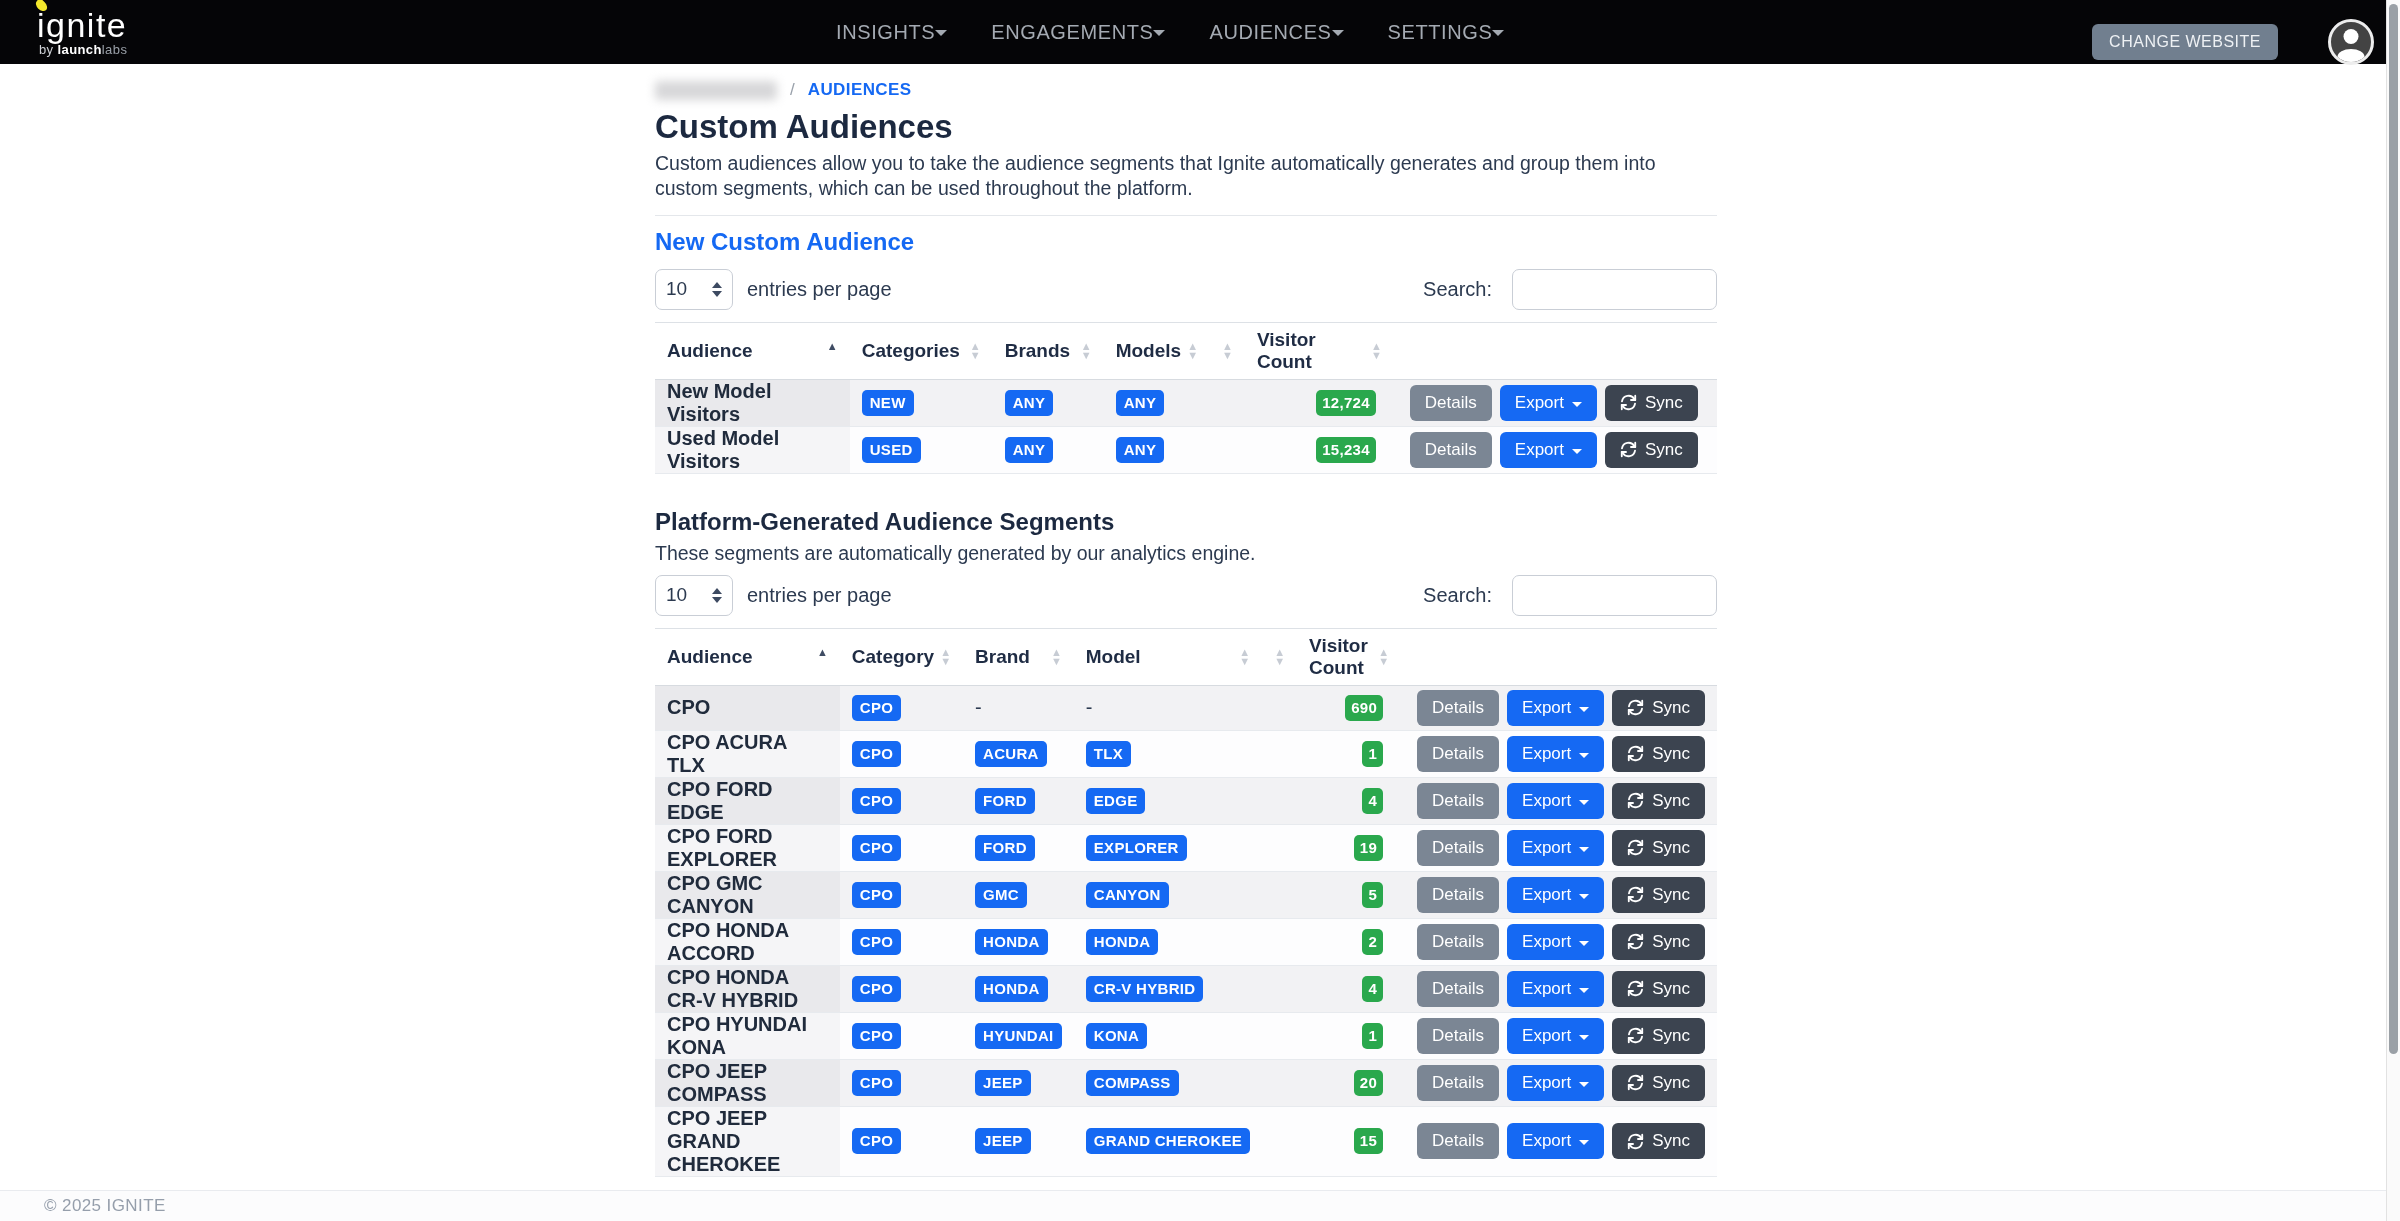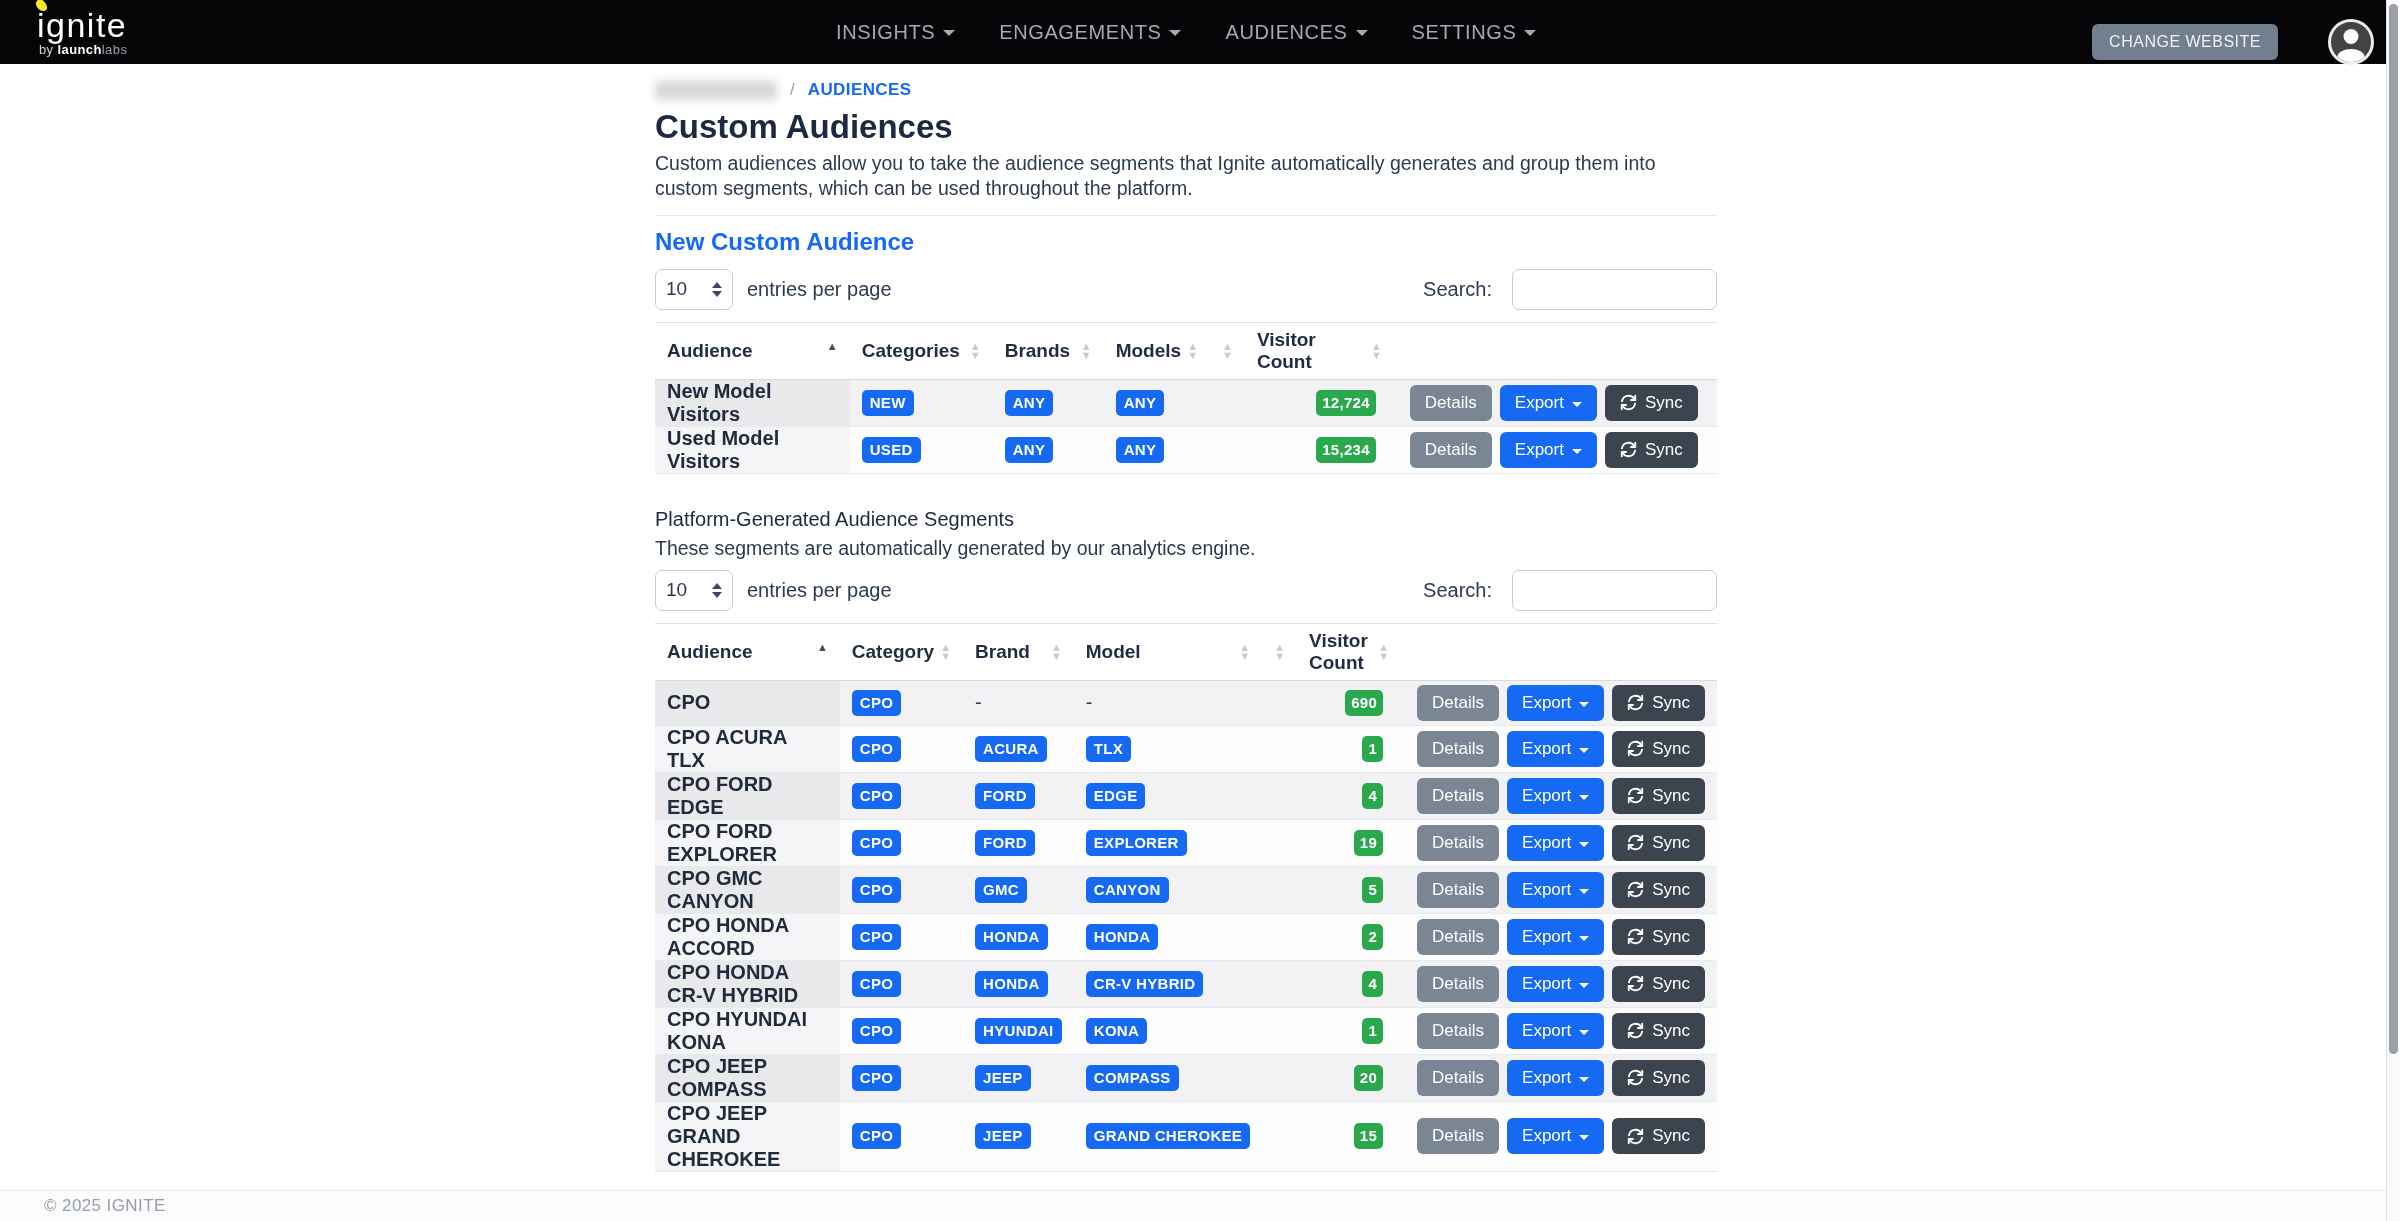--- a/index.html
+++ b/index.html
@@ -15,42 +15,42 @@
   
   .navbar{height:64px; background:var(--navbar); display:flex; align-items:center; position:relative; padding:0 0 0 37px;}
   .logo{color:#fff; line-height:1; width:fit-content;}
   .logo-main{font-size:34px; letter-spacing:1.5px; position:relative; font-weight:400;}
   .flame{position:absolute; left:0px; top:-7px; width:9px; height:13px; background:var(--flame);
          border-radius:50% 50% 50% 0; transform:rotate(135deg); display:inline-block;}
   .logo-sub{display:block; text-align:right; font-size:13px; color:#cfd2d6; margin-top:1px; letter-spacing:.4px;}
   .logo-sub b{color:#fff;}
   .logo-sub .labs{color:#9aa0a8;}
   .nav-center{position:absolute; left:836px; top:0; height:64px; display:flex; align-items:center; gap:44px;}
-  .nav-item{color:#a4aab2; font-size:20px; letter-spacing:.6px; display:flex; align-items:center; gap:8px; cursor:pointer;}
+  .nav-item{color:#a4aab2; font-size:20px; letter-spacing:.6px; display:flex; align-items:center; gap:0; cursor:pointer;}
   .caret{width:0; height:0; border-left:6px solid transparent; border-right:6px solid transparent; border-top:6px solid currentColor; display:inline-block; margin-top:2px;}
   .nav-right{position:absolute; right:26px; top:0; height:84px; display:flex; align-items:center; gap:50px;}
   .btn-changesite{background:#717f8f; color:#eef1f4; border:none; border-radius:6px; font-size:16px;
                   padding:9px 17px; letter-spacing:.5px; font-family:inherit; cursor:pointer;}
   .avatar{width:46px; height:46px; border-radius:50%; background:#434343; border:3px solid #ededed; position:relative; overflow:hidden; cursor:pointer;}
   .avatar .head{position:absolute; left:50%; top:7px; transform:translateX(-50%); width:15px; height:15px; border-radius:50%; background:#fff;}
   .avatar .shoulders{position:absolute; left:50%; bottom:-3px; transform:translateX(-50%); width:27px; height:16px; border-radius:50% 50% 0 0; background:#fff;}
   
   .scrollbar{position:absolute; top:0; right:0; width:14px; height:1221px; background:#fafafa; border-left:1px solid #e2e2e2; z-index:20;}
   .scroll-thumb{position:absolute; top:4px; left:2px; width:9px; height:86%; background:#9aa0a6; border-radius:6px;}
   
   .container{width:1062px; margin-left:655px; padding-top:16px;}
   .breadcrumb{display:flex; align-items:center; gap:13px; font-size:17px; font-weight:700; height:20px;}
   .bc-redacted{width:122px; height:19px; background:#d7d7d9; border-radius:3px; filter:blur(5px);}
   .bc-sep{color:#9aa1ab; font-weight:400;}
   .bc-current{color:var(--accent); letter-spacing:.4px;}
   h1.page-title{font-size:33px; color:#1c2940; margin:8px 0 5px; font-weight:700;}
   .page-desc{font-size:19.5px; line-height:1.3; color:#2c3a50; margin:0;}
   hr.sep{border:none; border-top:1px solid #e4e7eb; margin:13px 0 12px;}
   .new-link{color:var(--accent); font-size:24px; font-weight:700; text-decoration:none; display:inline-block; margin:0 0 13px;}
-  h2.section-title{font-size:20px; color:#1c2940; margin:34px 0 6px; font-weight:400;}
+  h2.section-title{font-size:24px; color:#1c2940; margin:34px 0 6px; font-weight:700;}
   .section-desc{font-size:19.5px; color:#2c3a50; margin:0 0 10px;}
   
   .controls{display:flex; justify-content:space-between; align-items:center; margin-bottom:12px;}
   .controls-left{display:flex; align-items:center; gap:14px;text-align:center;}
   .psize{width:78px; height:41px; border:1px solid #c9ced6; border-radius:7px; display:flex; align-items:center;
          justify-content:space-between; padding:0 10px; font-size:19px; color:#2c3a50; cursor:pointer; background:#fff;}
   .ud{display:flex; flex-direction:column; gap:3px;}
   .ud i{width:0; height:0; border-left:5px solid transparent; border-right:5px solid transparent; display:block;}
   .ud .u{border-bottom:6px solid #3d4a61;}
   .ud .d{border-top:6px solid #3d4a61;}

